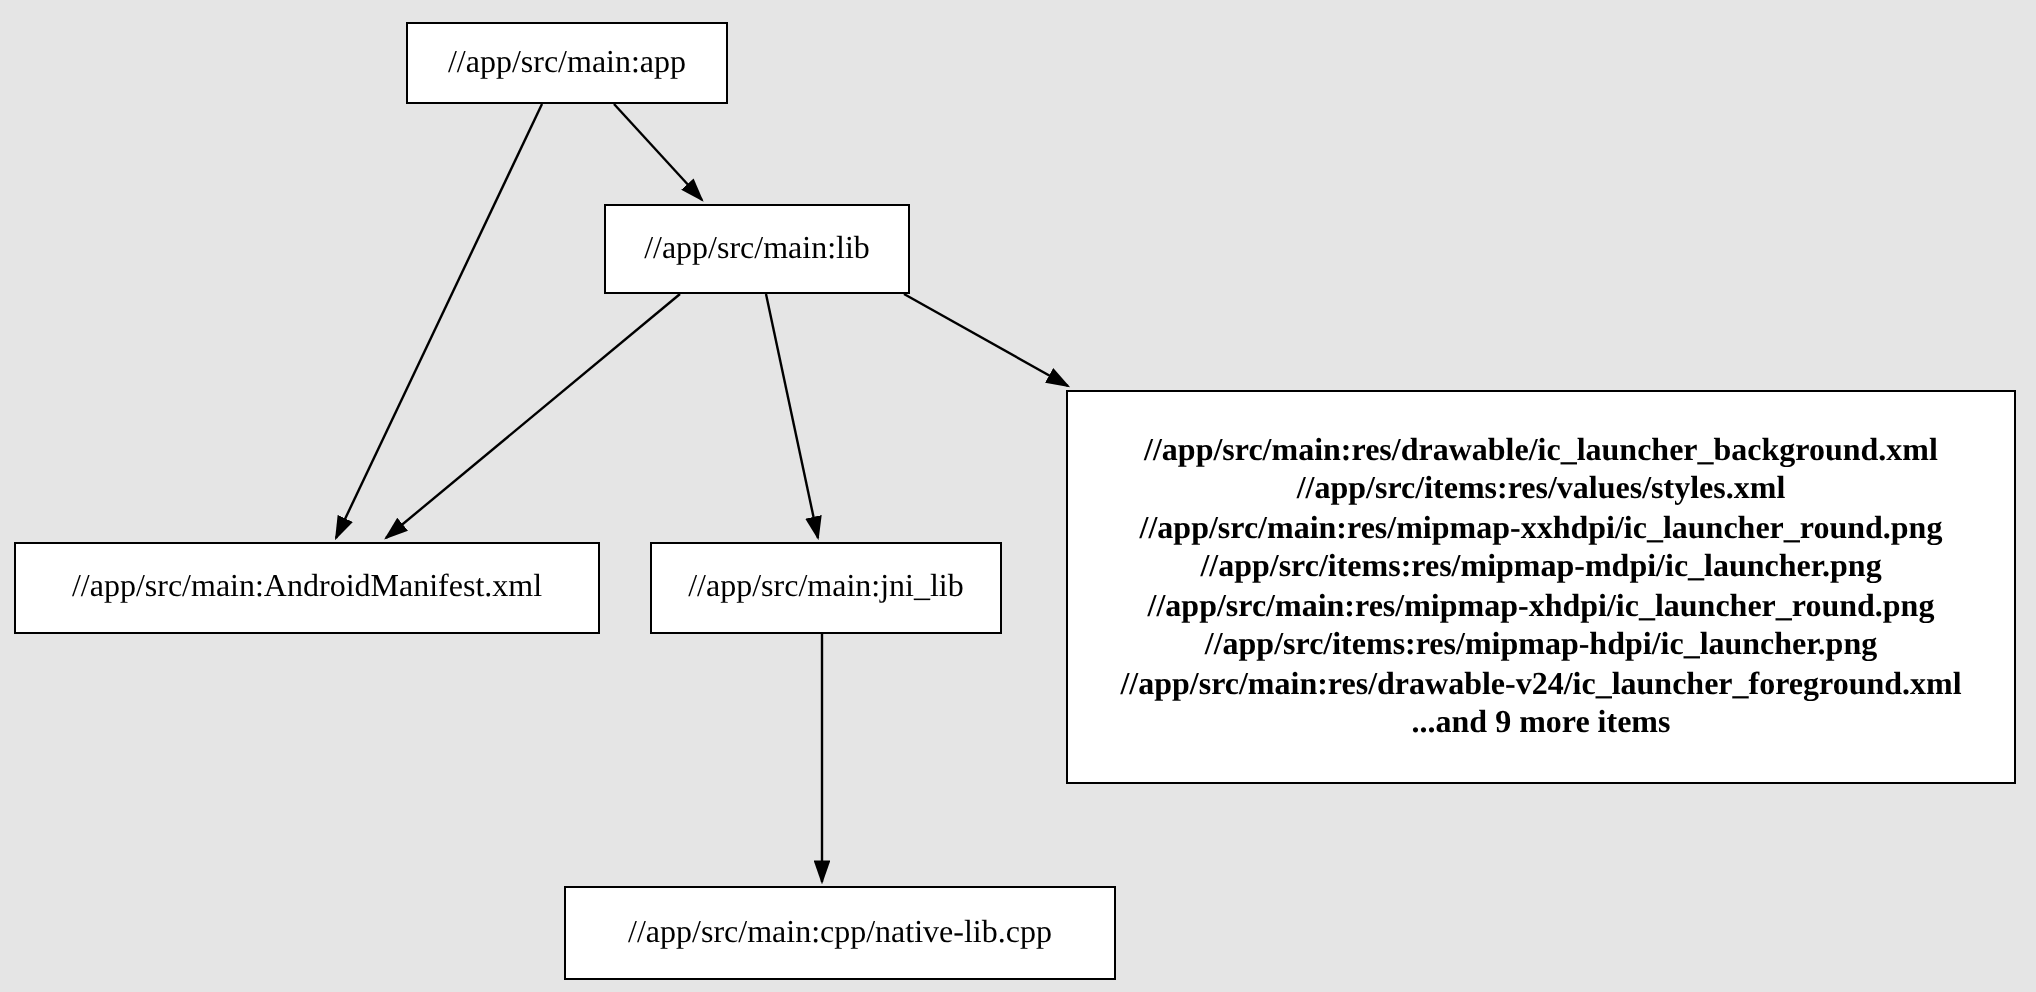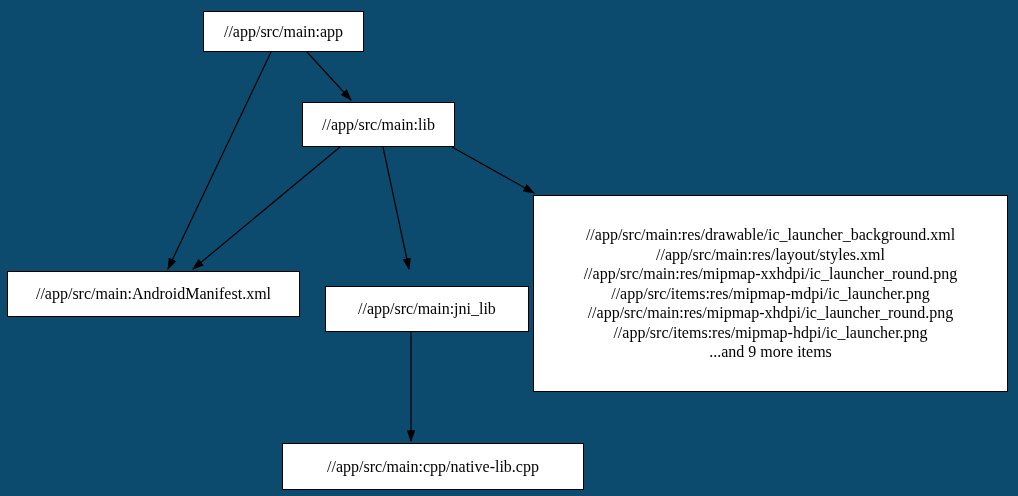--- a/index.html
+++ b/index.html
@@ -4,21 +4,21 @@
 <style>
   html, body {
     margin: 0;
     padding: 0;
     background: #ffffff;
   }
   .canvas {
     position: relative;
     width: 1018px;
     height: 496px;
-    background: #0c4a6e;
+    background: #e5e5e5;
     font-family: "Liberation Serif", "DejaVu Serif", serif;
     color: #000000;
     overflow: hidden;
   }
   .edges {
     position: absolute;
     left: 0;
     top: 0;
     width: 1018px;
     height: 496px;
@@ -47,23 +47,23 @@
     font-size: 16px;
   }
   .node.multi .res-line {
     width: 100%;
     text-align: center;
   }
   
   #node-app        { left: 203px; top: 11px;  width: 161px; height: 41px; }
   #node-lib        { left: 302px; top: 102px; width: 153px; height: 45px; }
   #node-manifest   { left: 7px;   top: 271px; width: 293px; height: 46px; }
-  #node-jni_lib    { left: 325px; top: 286px; width: 204px; height: 46px; }
-  #node-res_group  { left: 533px; top: 195px; width: 475px; height: 197px; }
-  #node-native_cpp { left: 282px; top: 443px; width: 302px; height: 47px; }
+  #node-jni_lib    { left: 325px; top: 271px; width: 176px; height: 46px; }
+  #node-res_group  { left: 533px; top: 195px; width: 475px; height: 197px; font-weight: bold; }
+  #node-native_cpp { left: 282px; top: 443px; width: 276px; height: 47px; }
 </style>
 </head>
 <body>
 
 <div class="canvas">
 
   <svg class="edges" id="edges-svg" viewBox="0 0 1018 496" xmlns="http://www.w3.org/2000/svg">
     <defs>
       <marker id="arrowhead" viewBox="0 0 10 7" refX="9" refY="3.5" markerWidth="10" markerHeight="7" orient="auto">
         <path d="M0,0 L10,3.5 L0,7 Z" fill="#000000"></path>
@@ -88,25 +88,26 @@
   <div class="node" id="node-manifest">
     <span>//app/src/main:AndroidManifest.xml</span>
   </div>
 
   <div class="node" id="node-jni_lib">
     <span>//app/src/main:jni_lib</span>
   </div>
 
   <div class="node multi" id="node-res_group">
     <div class="res-line">//app/src/main:res/drawable/ic_launcher_background.xml</div>
-    <div class="res-line">//app/src/main:res/layout/styles.xml</div>
+    <div class="res-line">//app/src/items:res/values/styles.xml</div>
     <div class="res-line">//app/src/main:res/mipmap-xxhdpi/ic_launcher_round.png</div>
     <div class="res-line">//app/src/items:res/mipmap-mdpi/ic_launcher.png</div>
     <div class="res-line">//app/src/main:res/mipmap-xhdpi/ic_launcher_round.png</div>
     <div class="res-line">//app/src/items:res/mipmap-hdpi/ic_launcher.png</div>
+    <div class="res-line">//app/src/main:res/drawable-v24/ic_launcher_foreground.xml</div>
     <div class="res-line">...and 9 more items</div>
   </div>
 
   <div class="node" id="node-native_cpp">
     <span>//app/src/main:cpp/native-lib.cpp</span>
   </div>
 
 </div>
 
 </body></html>

